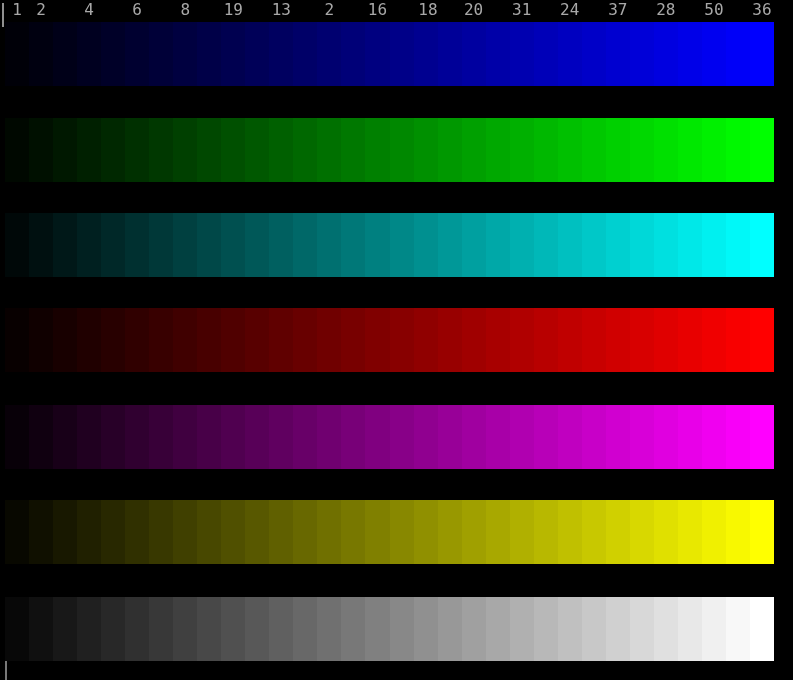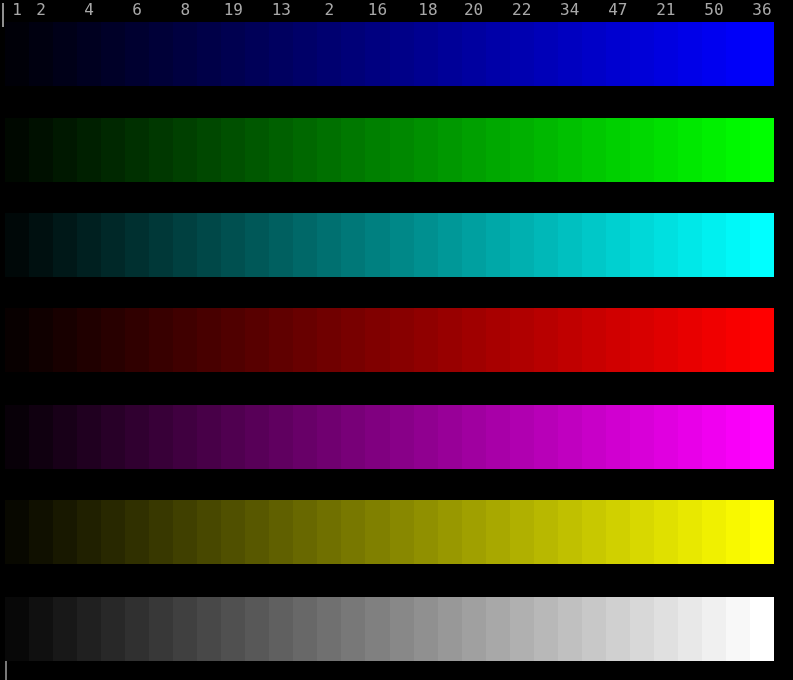--- a/index.html
+++ b/index.html
@@ -46,24 +46,24 @@
     <span class="tick" style="left: 41.0469px; color: rgb(168, 168, 168);">2</span>
     <span class="tick" style="left: 89.1094px; color: rgb(168, 168, 168);">4</span>
     <span class="tick" style="left: 137.172px; color: rgb(168, 168, 168);">6</span>
     <span class="tick" style="left: 185.234px; color: rgb(168, 168, 168);">8</span>
     <span class="tick" style="left: 233.297px; color: rgb(168, 168, 168);">19</span>
     <span class="tick" style="left: 281.359px; color: rgb(168, 168, 168);">13</span>
     <span class="tick" style="left: 329.422px; color: rgb(168, 168, 168);">2</span>
     <span class="tick" style="left: 377.484px; color: rgb(168, 168, 168);">16</span>
     <span class="tick" style="left: 412px; color: rgb(168, 168, 168); margin-left: 16px;">18</span>
     <span class="tick" style="left: 473.609px; color: rgb(168, 168, 168);">20</span>
-    <span class="tick" style="left: 521.672px; color: rgb(168, 168, 168);">22</span>
-    <span class="tick" style="left: 569.734px; color: rgb(168, 168, 168);">34</span>
-    <span class="tick" style="left: 617.797px; color: rgb(168, 168, 168);">47</span>
-    <span class="tick" style="left: 665.859px; color: rgb(168, 168, 168);">21</span>
+    <span class="tick" style="left: 521.672px; color: rgb(168, 168, 168);">31</span>
+    <span class="tick" style="left: 569.734px; color: rgb(168, 168, 168);">24</span>
+    <span class="tick" style="left: 617.797px; color: rgb(168, 168, 168);">37</span>
+    <span class="tick" style="left: 665.859px; color: rgb(168, 168, 168);">28</span>
     <span class="tick" style="left: 713.922px; color: rgb(168, 168, 168);">50</span>
     <span class="tick" style="left: 761.984px; color: rgb(168, 168, 168);">36</span>
   </div>
 
   <div class="ramp-bar" style="left: 5px; top: 22px; width: 769px; height: 64px;">
       <div class="ramp-step" style="background: rgb(0, 0, 8);"></div>
       <div class="ramp-step" style="background: rgb(0, 0, 16);"></div>
       <div class="ramp-step" style="background: rgb(0, 0, 24);"></div>
       <div class="ramp-step" style="background: rgb(0, 0, 32);"></div>
       <div class="ramp-step" style="background: rgb(0, 0, 40);"></div>

